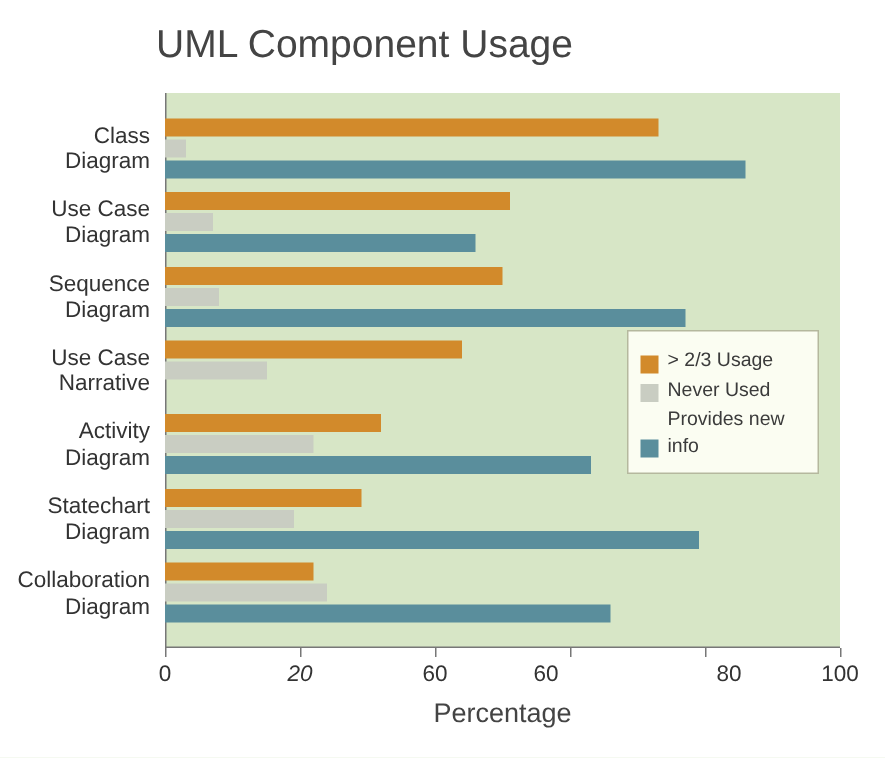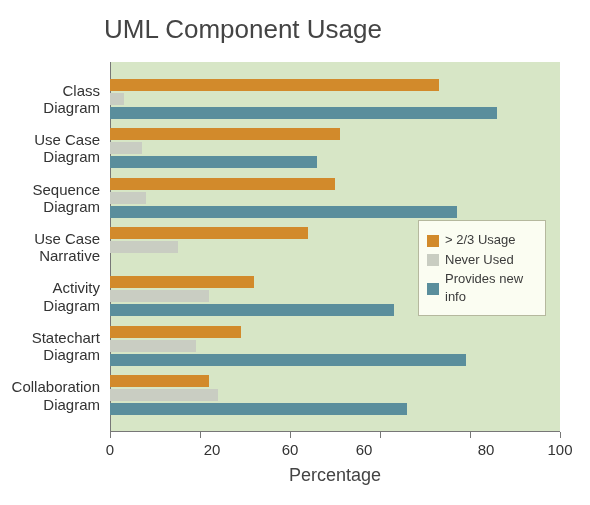--- a/index.html
+++ b/index.html
@@ -10,21 +10,21 @@
   .yaxis-line{position:absolute;left:0;top:0;bottom:0;width:1px;background:#777}
   .tick{position:absolute;bottom:-6px;width:1px;height:6px;background:#777}
   .tick-label{position:absolute;bottom:-26px;transform:translateX(-50%);font-size:15px;color:#333}
   .xlabel{position:absolute;left:0;right:0;bottom:-54px;text-align:center;font-size:18px;color:#444}
   .cat-label{position:absolute;right:460px;width:110px;text-align:right;font-size:15px;line-height:1.15;color:#333}
   .bar{position:absolute;height:12px;left:0}
   .c-usage{background:#d28a2b}
   .c-never{background:#c9cdc2}
   .c-info{background:#5a8e9c}
   .legend{position:absolute;right:14px;top:158px;width:110px;background:#fbfdf2;border:1px solid #b5b89e;padding:8px 8px 8px 8px;font-size:13px;line-height:1.35}
-  .legend-row{display:flex;align-items:center;gap:6px;margin:2px 0}
+  .legend-row{display:flex;align-items:flex-end;gap:6px;margin:2px 0}
   .swatch{width:12px;height:12px;flex:0 0 12px;margin-top:2px}
 </style>
 </head>
 <body>
 
 <div class="stage">
   <div class="title">UML Component Usage</div>
 
   <div class="plot" id="plot">
     <div class="xaxis-line"></div>
@@ -41,21 +41,21 @@
         <span>Never Used</span>
       </div>
       <div class="legend-row">
         <span class="swatch c-info"></span>
         <span>Provides new info</span>
       </div>
     </div>
   <div class="tick" style="left: 0px;"></div>
       <div class="tick-label" style="left: 0px;">0</div>
       <div class="tick" style="left: 90px;"></div>
-      <div class="tick-label" style="left: 102px;">20</div>
+      <div class="tick-label" style="left: 90px; font-style: italic;">20</div>
       <div class="tick" style="left: 180px;"></div>
       <div class="tick-label" style="left: 180px;">60</div>
       <div class="tick" style="left: 270px;"></div>
       <div class="tick-label" style="left: 254px;">60</div>
       <div class="tick" style="left: 360px;"></div>
       <div class="tick-label" style="left: 360px; margin-left: 16px;">80</div>
       <div class="tick" style="left: 450px;"></div>
       <div class="tick-label" style="left: 450px;">100</div>
       <div class="cat-label" style="top: 19.7143px;">Class<br>Diagram</div>
       <div class="bar c-usage" style="top: 16.7143px; width: 328.5px;"></div>

